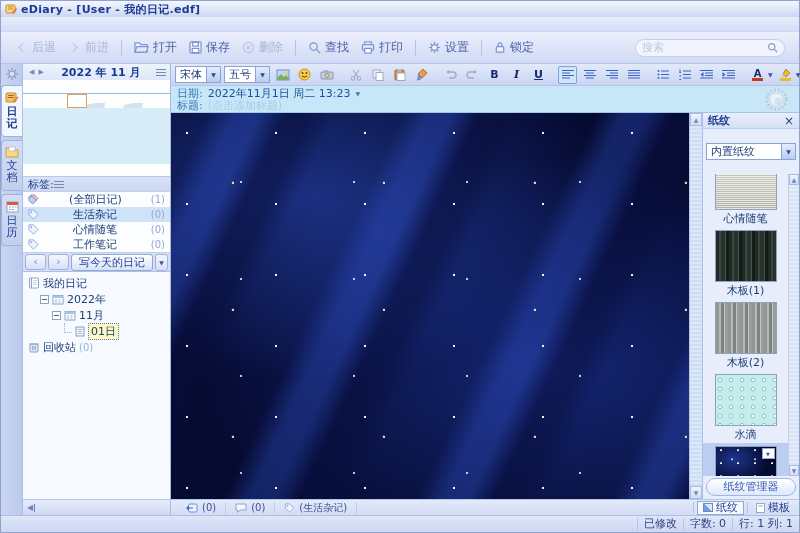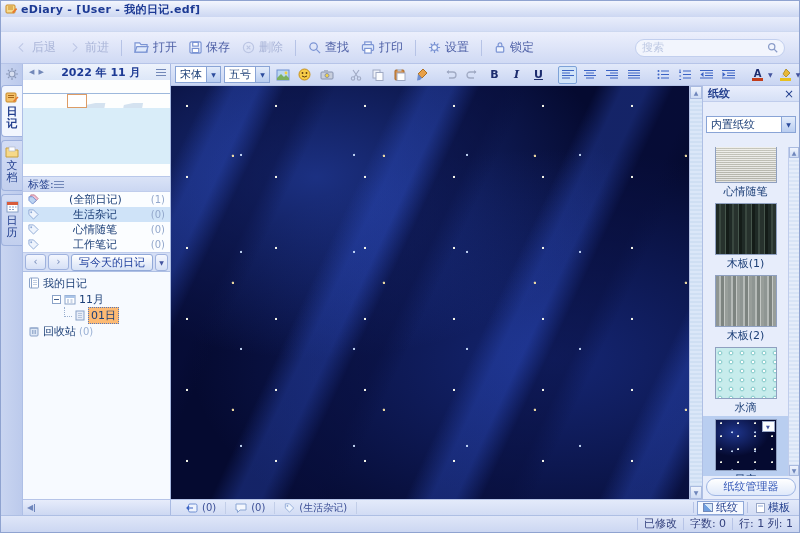--- a/index.html
+++ b/index.html
@@ -78,21 +78,21 @@
     font-size:11px; color:#1e3f9e; text-align:center; line-height:15px; white-space:nowrap;}
   .dropbtn { width:13px; height:17px; border:1px solid #9fb2de; border-radius:3px; background:linear-gradient(#f4f7fe,#d6e0f6);
     font-size:6px; color:#44549e; text-align:center; line-height:15px;}
 
   
   .tree { flex:1; background:#f7faff; padding:3px 2px; overflow:hidden;}
   .trow { height:16px; display:flex; align-items:center; gap:3px; padding-left:calc(3px + var(--ind,0)*12px); font-size:11px; color:#1c3f77; white-space:nowrap;}
   .expander { width:9px; height:9px; border:1px solid #8aa2c8; background:#fff; position:relative; flex:0 0 auto;}
   .expander::after { content:""; position:absolute; left:1px; right:1px; top:3px; height:1px; background:#44608c; }
   .connector { width:8px; height:10px; border-left:1px dotted #9bb0d0; border-bottom:1px dotted #9bb0d0; margin-top:-6px; flex:0 0 auto;}
-  .trow.selected .tlabel { background:#fdba74; border:1px dotted #5577bb; padding:0 2px; }
+  .trow.selected .tlabel { background:#fef9c3; border:1px dotted #5577bb; padding:0 2px; }
   .tcount { color:#9ab0d4; font-size:10px;}
 
   
   .collapsebar { height:16px; background:linear-gradient(#e7ecfb,#cdd8f2); border-top:1px solid #b6c4e8; display:flex; align-items:center; padding:0 4px;}
   .collapsearrow { font-size:8px; color:#6f86bc; border-right:1px solid #6f86bc; padding-right:1px; line-height:8px;}
 
   
   .rightcol { flex:1; display:flex; flex-direction:column; min-width:0; }
 
   
@@ -456,20 +456,32 @@
 
             <svg width="12" height="12" viewBox="0 0 12 12">
               <rect x="1.5" y="1" width="9" height="10" rx="1" fill="#fff" stroke="#8aa2c8"></rect>
               <path d="M3.5 1v10" stroke="#8aa2c8"></path>
               <path d="M5 3.5h4M5 5.5h4M5 7.5h4" stroke="#b0c2dc" stroke-width=".8"></path>
             </svg>
 
             <span class="tlabel">我的日记</span>
 
           </div>
+          <div class="trow" style="--ind: 1;">
+            <span class="expander"></span>
+
+            <svg width="12" height="11" viewBox="0 0 12 11">
+              <rect x="1" y="1.5" width="10" height="8.5" fill="#fff" stroke="#8aa2c8"></rect>
+              <rect x="1" y="1.5" width="10" height="2.5" fill="#aac4e8"></rect>
+              <path d="M3 6h2M6.5 6h2M3 8h2M6.5 8h2" stroke="#8aa2c8" stroke-width=".9"></path>
+            </svg>
+
+            <span class="tlabel">2022年</span>
+
+          </div>
           <div class="trow" style="--ind: 2;">
             <span class="expander"></span>
 
             <svg width="12" height="11" viewBox="0 0 12 11">
               <rect x="1" y="1.5" width="10" height="8.5" fill="#fff" stroke="#8aa2c8"></rect>
               <rect x="1" y="1.5" width="10" height="2.5" fill="#aac4e8"></rect>
               <path d="M3 6h2M6.5 6h2M3 8h2M6.5 8h2" stroke="#8aa2c8" stroke-width=".9"></path>
             </svg>
 
             <span class="tlabel">11月</span>
@@ -647,20 +659,36 @@
             <svg width="11" height="9" viewBox="0 0 11 9">
                 <path d="M6 0l4 4-4 4-3-3z" fill="#e8b838" stroke="#a88418" stroke-width=".8"></path>
                 <path d="M3 5 1 8h3z" fill="#c8ccd8"></path>
               </svg>
             <span class="bar hl"></span>
           </span>
         </div>
         <span class="tinydrop">▼</span>
       </div>
 
+      <div class="entryhead">
+        <div class="eline">
+          <span class="elabel">日期:</span>
+          <span class="edate">2022年11月1日 周二 13:23</span>
+          <span class="edrop">▼</span>
+        </div>
+        <div class="eline">
+          <span class="elabel">标题:</span>
+          <span class="eplaceholder">(点击添加标题)</span>
+        </div>
+        <svg class="ornament" width="25" height="25" viewBox="0 0 26 26">
+          <circle cx="13" cy="13" r="10" fill="#dce8f4" stroke="#b8cbdf" stroke-width="3" stroke-dasharray="2.2 1.8"></circle>
+          <circle cx="13" cy="13" r="7" fill="#e9f1f9" stroke="#c4d5e8"></circle>
+          <circle cx="15" cy="15" r="4" fill="#d3e2f0"></circle>
+        </svg>
+      </div>
 
       <div class="contentrow">
         <div class="editor starfield"></div>
 
         <div class="vscroll">
           <div class="scrbtn">▲</div>
           <div class="track"></div>
           <div class="scrbtn">▼</div>
         </div>
 

